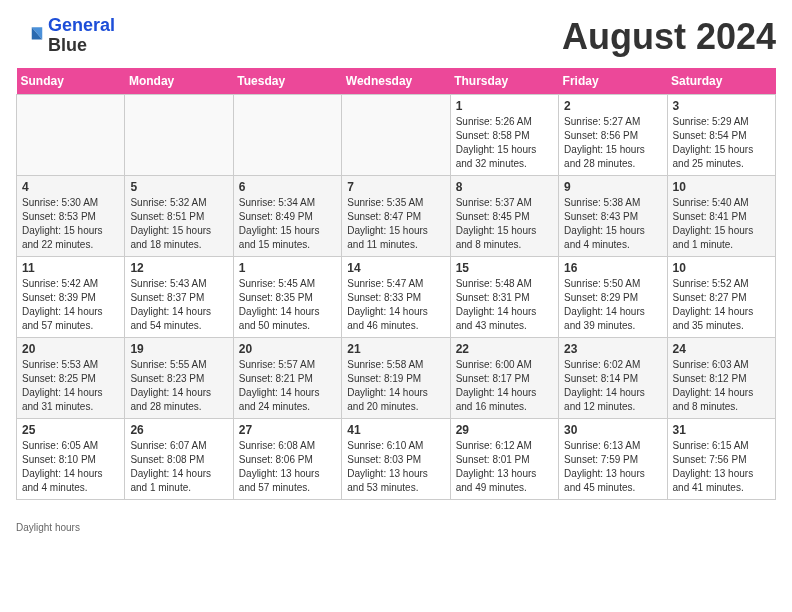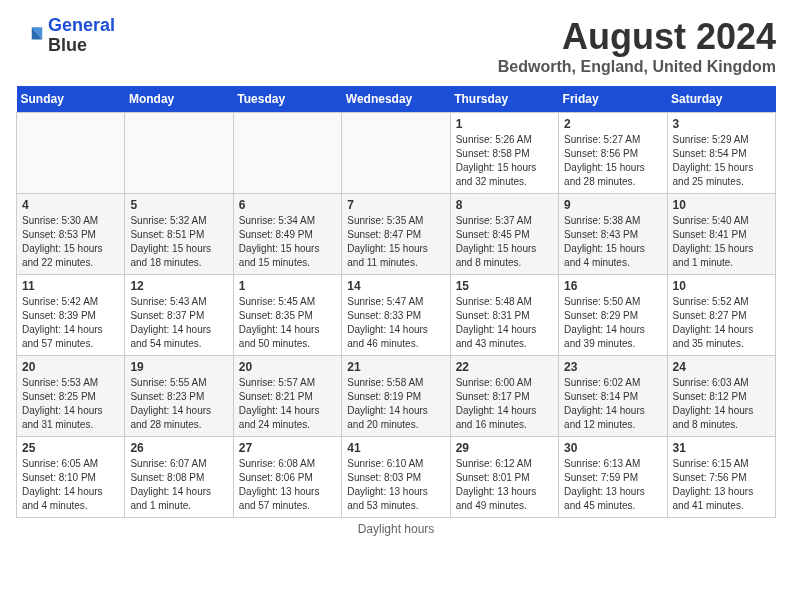--- a/index.html
+++ b/index.html
@@ -28,39 +28,39 @@
       line-height: 1.1;
     }
     .logo-text span {
       color: #1d4ed8;
     }
     .logo-icon {
       width: 28px;
       height: 28px;
     }
     .title-area {
-      text-align: right;
+      text-align: left;
     }
     .main-title {
       font-size: 36px;
       font-weight: bold;
       color: #333;
     }
     .subtitle {
       font-size: 16px;
       color: #555;
       font-weight: bold;
     }
     table {
       width: 100%;
       border-collapse: collapse;
       font-size: 10.5px;
     }
     thead tr th {
-      background-color: #1d4ed8;
+      background-color: #ec4899;
       color: #fff;
       padding: 6px 4px;
       text-align: left;
       font-size: 12px;
       font-weight: bold;
     }
     tbody tr td {
       border: 1px solid #ccc;
       padding: 4px 5px;
       vertical-align: top;
@@ -79,24 +79,24 @@
     }
     .day-info {
       color: #333;
       font-size: 10px;
       line-height: 1.4;
     }
     .empty-cell {
       background: #f9f9f9;
     }
     .footer-note {
-      margin-top: 4px;
-      font-size: 12px;
+      margin-top: 22px;
+      font-size: 10px;
       color: #666;
-      text-align: center;
+      text-align: left;
     }
   </style>
 </head>
 <body>
 
 <div class="header-area">
   <div class="logo">
     <svg class="logo-icon" viewBox="0 0 32 32">
       <rect width="32" height="32" fill="white"></rect>
       <polygon points="18,6 30,6 30,20" fill="#4a90d9"></polygon>
@@ -104,21 +104,20 @@
     </svg>
     <div>
       <div class="logo-text">
         <span>General</span><br>
         <span style="color:#333;">Blue</span>
       </div>
     </div>
   </div>
   <div class="title-area">
     <div class="main-title">August 2024</div>
-    <div class="subtitle">Bedworth, England, United Kingdom</div>
   </div>
 </div>
 
 <table>
   <thead>
     <tr>
     <th>Sunday</th>
         <th>Monday</th>
         <th>Tuesday</th>
         <th>Wednesday</th>

